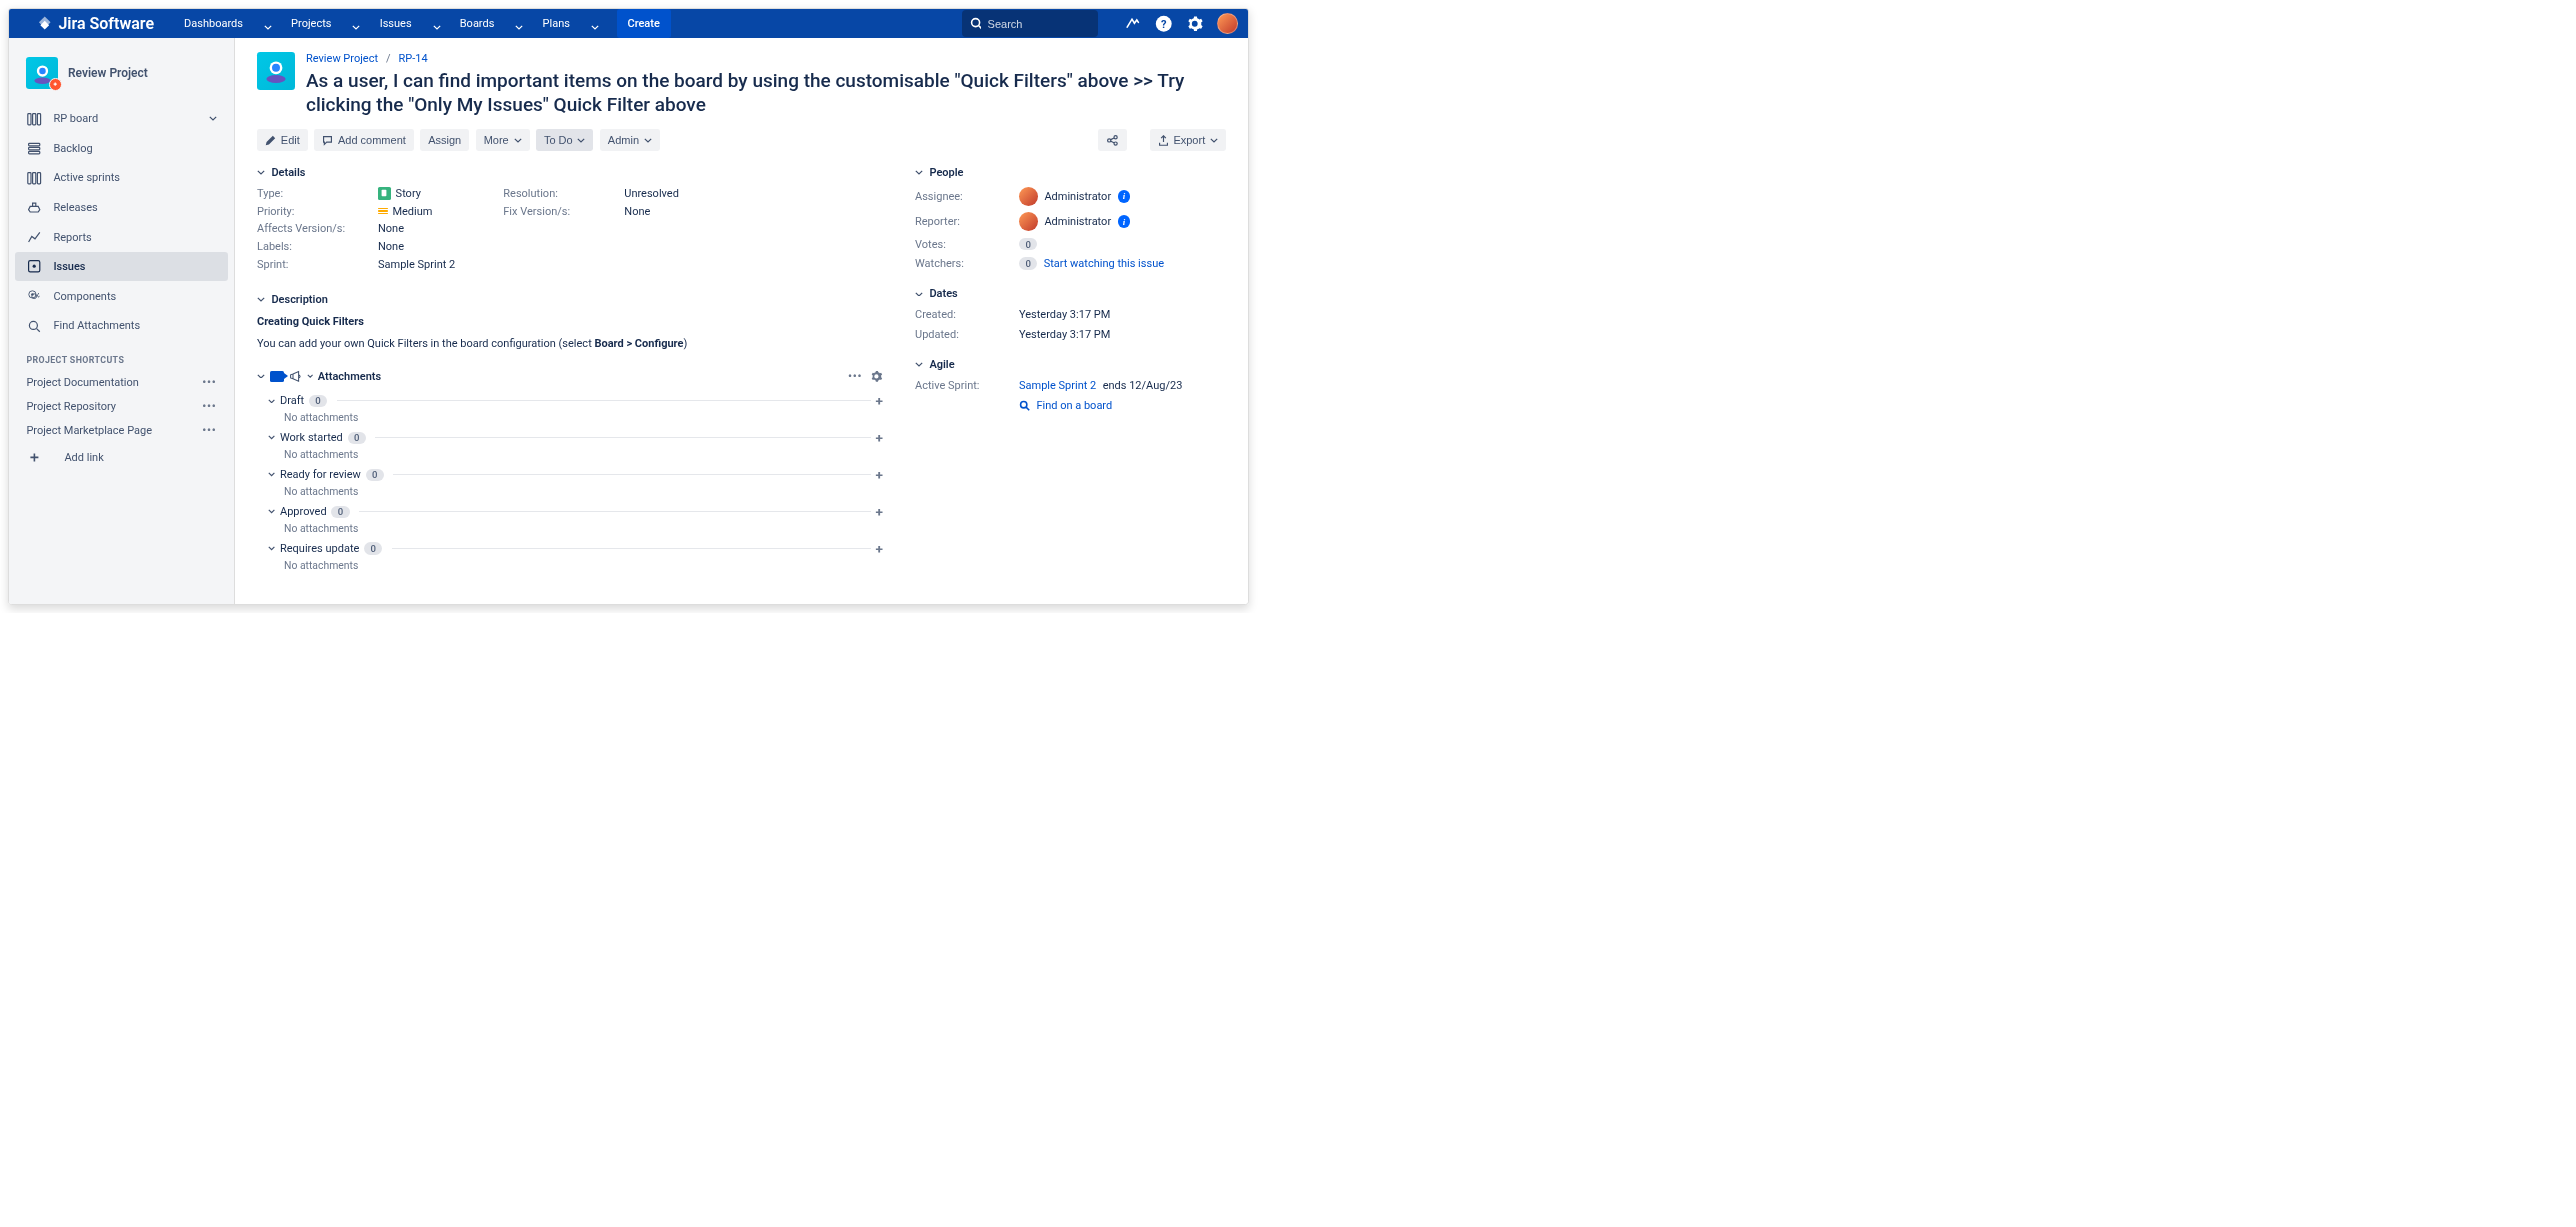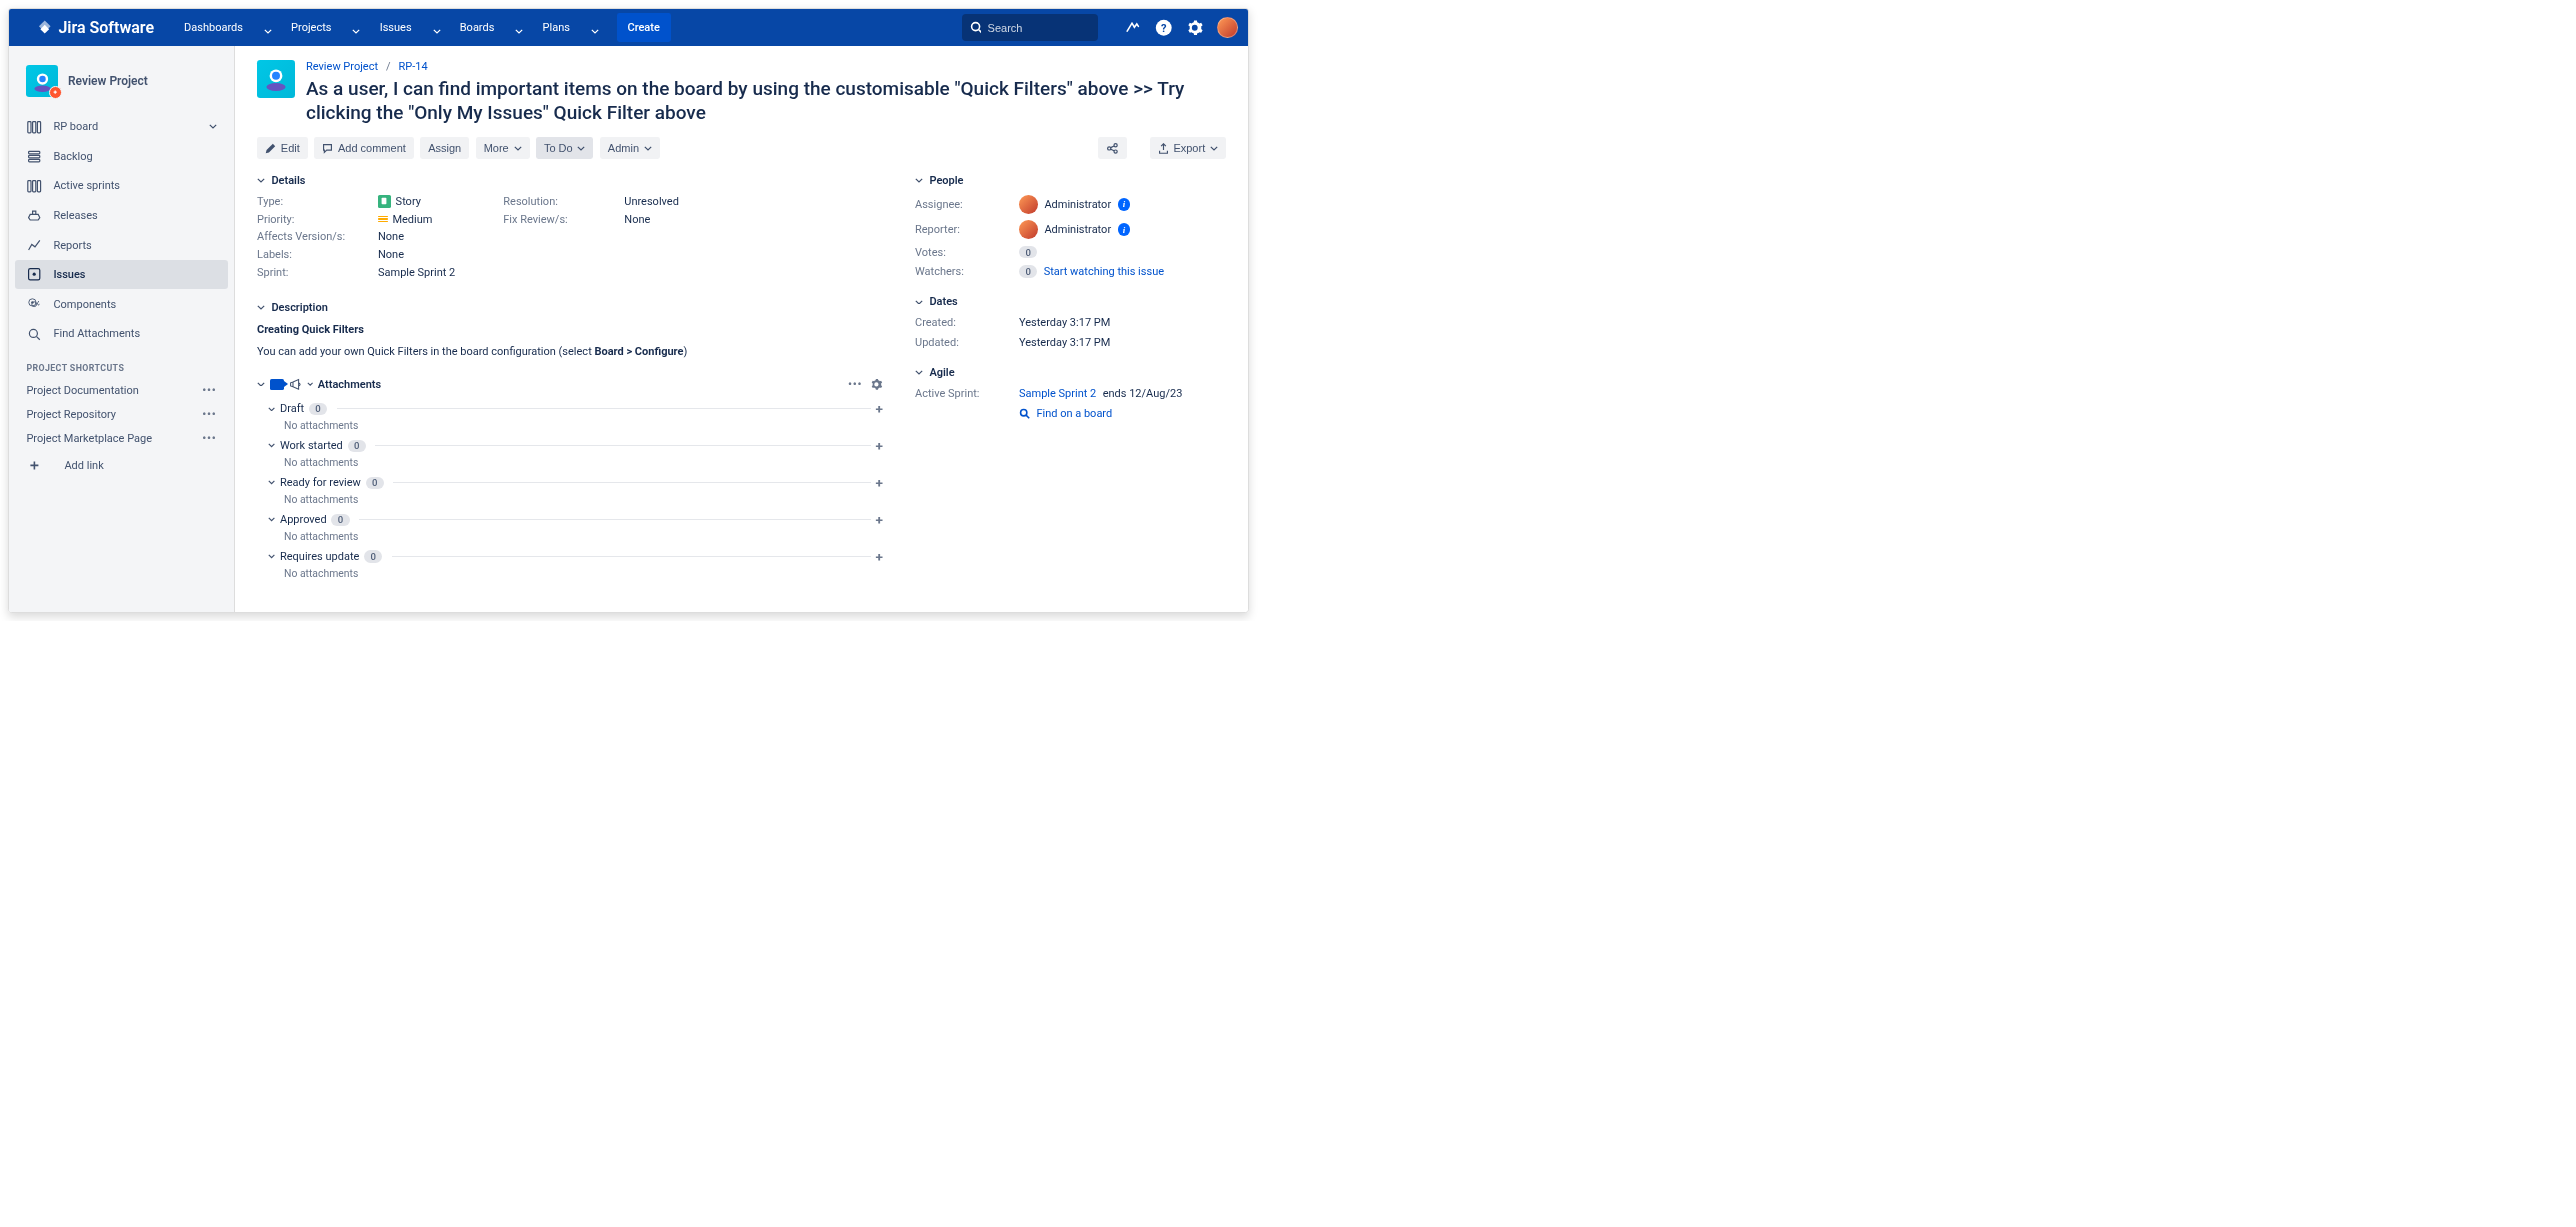--- a/index.html
+++ b/index.html
@@ -1,21 +1,21 @@
 <!DOCTYPE html>
 <html style="font-size:12.8px"><head>
 <meta charset="utf-8">
 <style>
   * { box-sizing: border-box; margin: 0; padding: 0; }
   body { font-family: -apple-system, BlinkMacSystemFont, "Segoe UI", Roboto, sans-serif; font-size: 11px; color: #172B4D; background: #fff; }
   
   .app { width: 1241px; border: 0.8px solid #ddd; border-radius:3.2px; overflow:hidden; box-shadow: 0 3.2px 9.6px rgba(0,0,0,0.15); margin:8px;}
   
   
-  .topnav { background: #0747A6; height: 37px; display: flex; align-items: center; padding: 0 9.6px; color: #fff; }
+  .topnav { background: #0747A6; height: 29px; display: flex; align-items: center; padding: 0 9.6px; color: #fff; }
   .logo { display: flex; align-items: center; font-size: 16px; font-weight: 600; margin-right: 22px; margin-left:17.5px;}
   .logo svg { margin-right: 4.8px; }
   .nav-items { display: flex; align-items: center; flex: 1; gap: 3.2px; }
   .nav-item { padding: 4.8px 8px; display: flex; align-items: flex-end; gap: 21px; font-size: 11px; cursor: pointer; border-radius:2.4px;}
   .create-btn { background: #0052CC; padding: 8px 11px; border-radius: 2.4px; margin-left: 6.4px; font-weight:500;}
   .search-box { display:flex; align-items:center; background: rgba(9,30,66,0.48); border-radius: 4px; padding: 0 8px; height: 27px; width: 136px; margin-right: 11px;}
   .search-box input { background: transparent; border: none; color: #fff; outline: none; margin-left:6.4px; font-size:11px; width:100%;}
   .search-box input::placeholder { color: rgba(255,255,255,0.8); }
   .nav-right { display:flex; align-items:center; gap: 12.8px; margin-left:auto;}
   .nav-icon { width:19px; height:19px; display:flex; align-items:center; justify-content:center; cursor:pointer; }
@@ -414,21 +414,21 @@
                     <span class="field-label">Sprint:</span>
                     <span class="field-val">Sample Sprint 2</span>
                   </div>
               </div>
               <div class="fields">
                 <div class="field-row">
                     <span class="field-label">Resolution:</span>
                     <span class="field-val">Unresolved</span>
                   </div>
                 <div class="field-row">
-                    <span class="field-label">Fix Review/s:</span>
+                    <span class="field-label">Fix Version/s:</span>
                     <span class="field-val">None</span>
                   </div>
               </div>
             </div>
           </div>
 
           <div class="module">
             <div class="mod-head">
                 <span class="mod-chev">
                   <svg width="8" height="4.8" viewBox="0 0 10 6">

